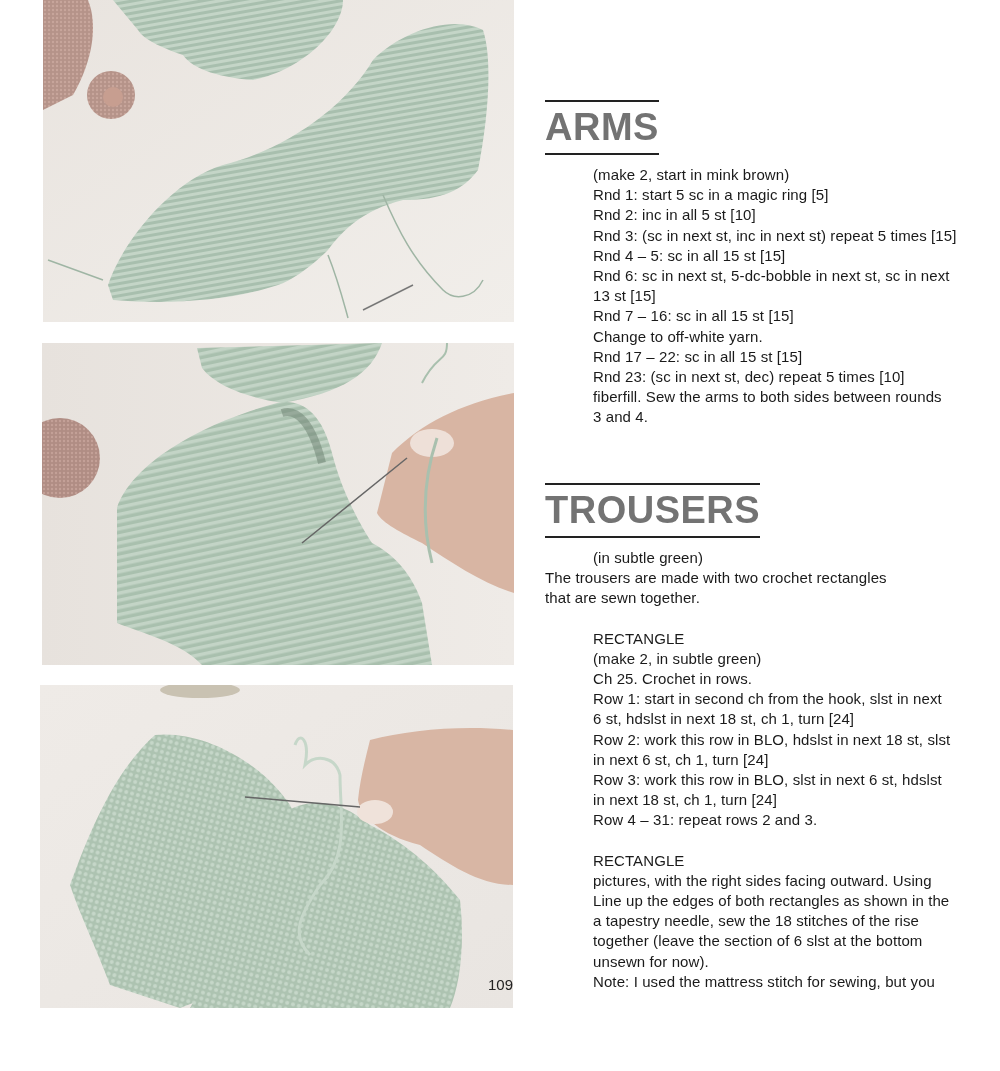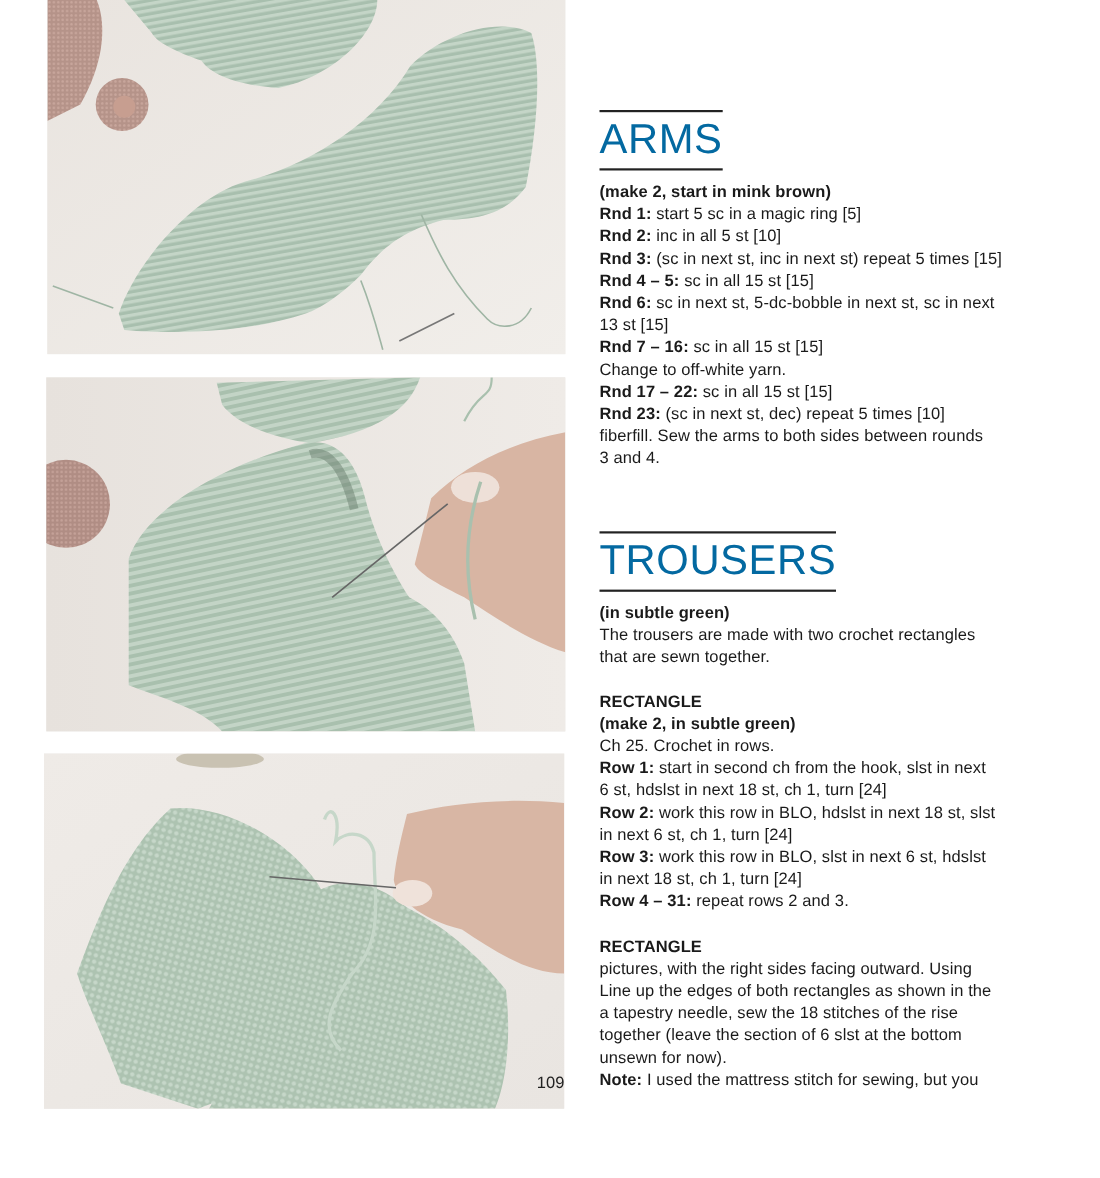--- a/index.html
+++ b/index.html
@@ -8,23 +8,23 @@
     font-family: "Liberation Sans", sans-serif; color: #1a1a1a;
   }
   .photo { position: absolute; overflow: hidden; background: #ece8e4; }
   .photo svg { width: 100%; height: 100%; display: block; }
   #photo1 { left: 43px; top: 0px; width: 471px; height: 322px; }
   #photo2 { left: 42px; top: 343px; width: 472px; height: 322px; }
   #photo3 { left: 40px; top: 685px; width: 473px; height: 323px; }
 
   .col { position: absolute; left: 545px; width: 410px; font-size: 15px; line-height: 20.2px; letter-spacing: 0.1px; }
   .heading-block { display: inline-block; border-top: 2px solid #222; border-bottom: 2px solid #222; padding: 3px 0 4px 0; margin-bottom: 10px; }
-  .heading { font-size: 38px; line-height: 44px; font-weight: 400; letter-spacing: 0.5px; color: #0369a1; }
+  .heading { font-size: 38px; line-height: 44px; font-weight: 700; letter-spacing: 0.5px; color: #737373; }
   .line { white-space: nowrap; }
-  .b { font-weight: 700; }
+  .b { font-weight: 400; margin-left: 48px; }
   .gap { height: 20px; }
   #arms { top: 100px; }
   #trousers { top: 483px; }
   .page-number { position: absolute; left: 488px; top: 976px; font-size: 15px; color: #222; }
 </style>
 </head>
 <body>
 
 <div class="photo" id="photo1">
   <svg viewBox="0 0 471 322" preserveAspectRatio="none">

